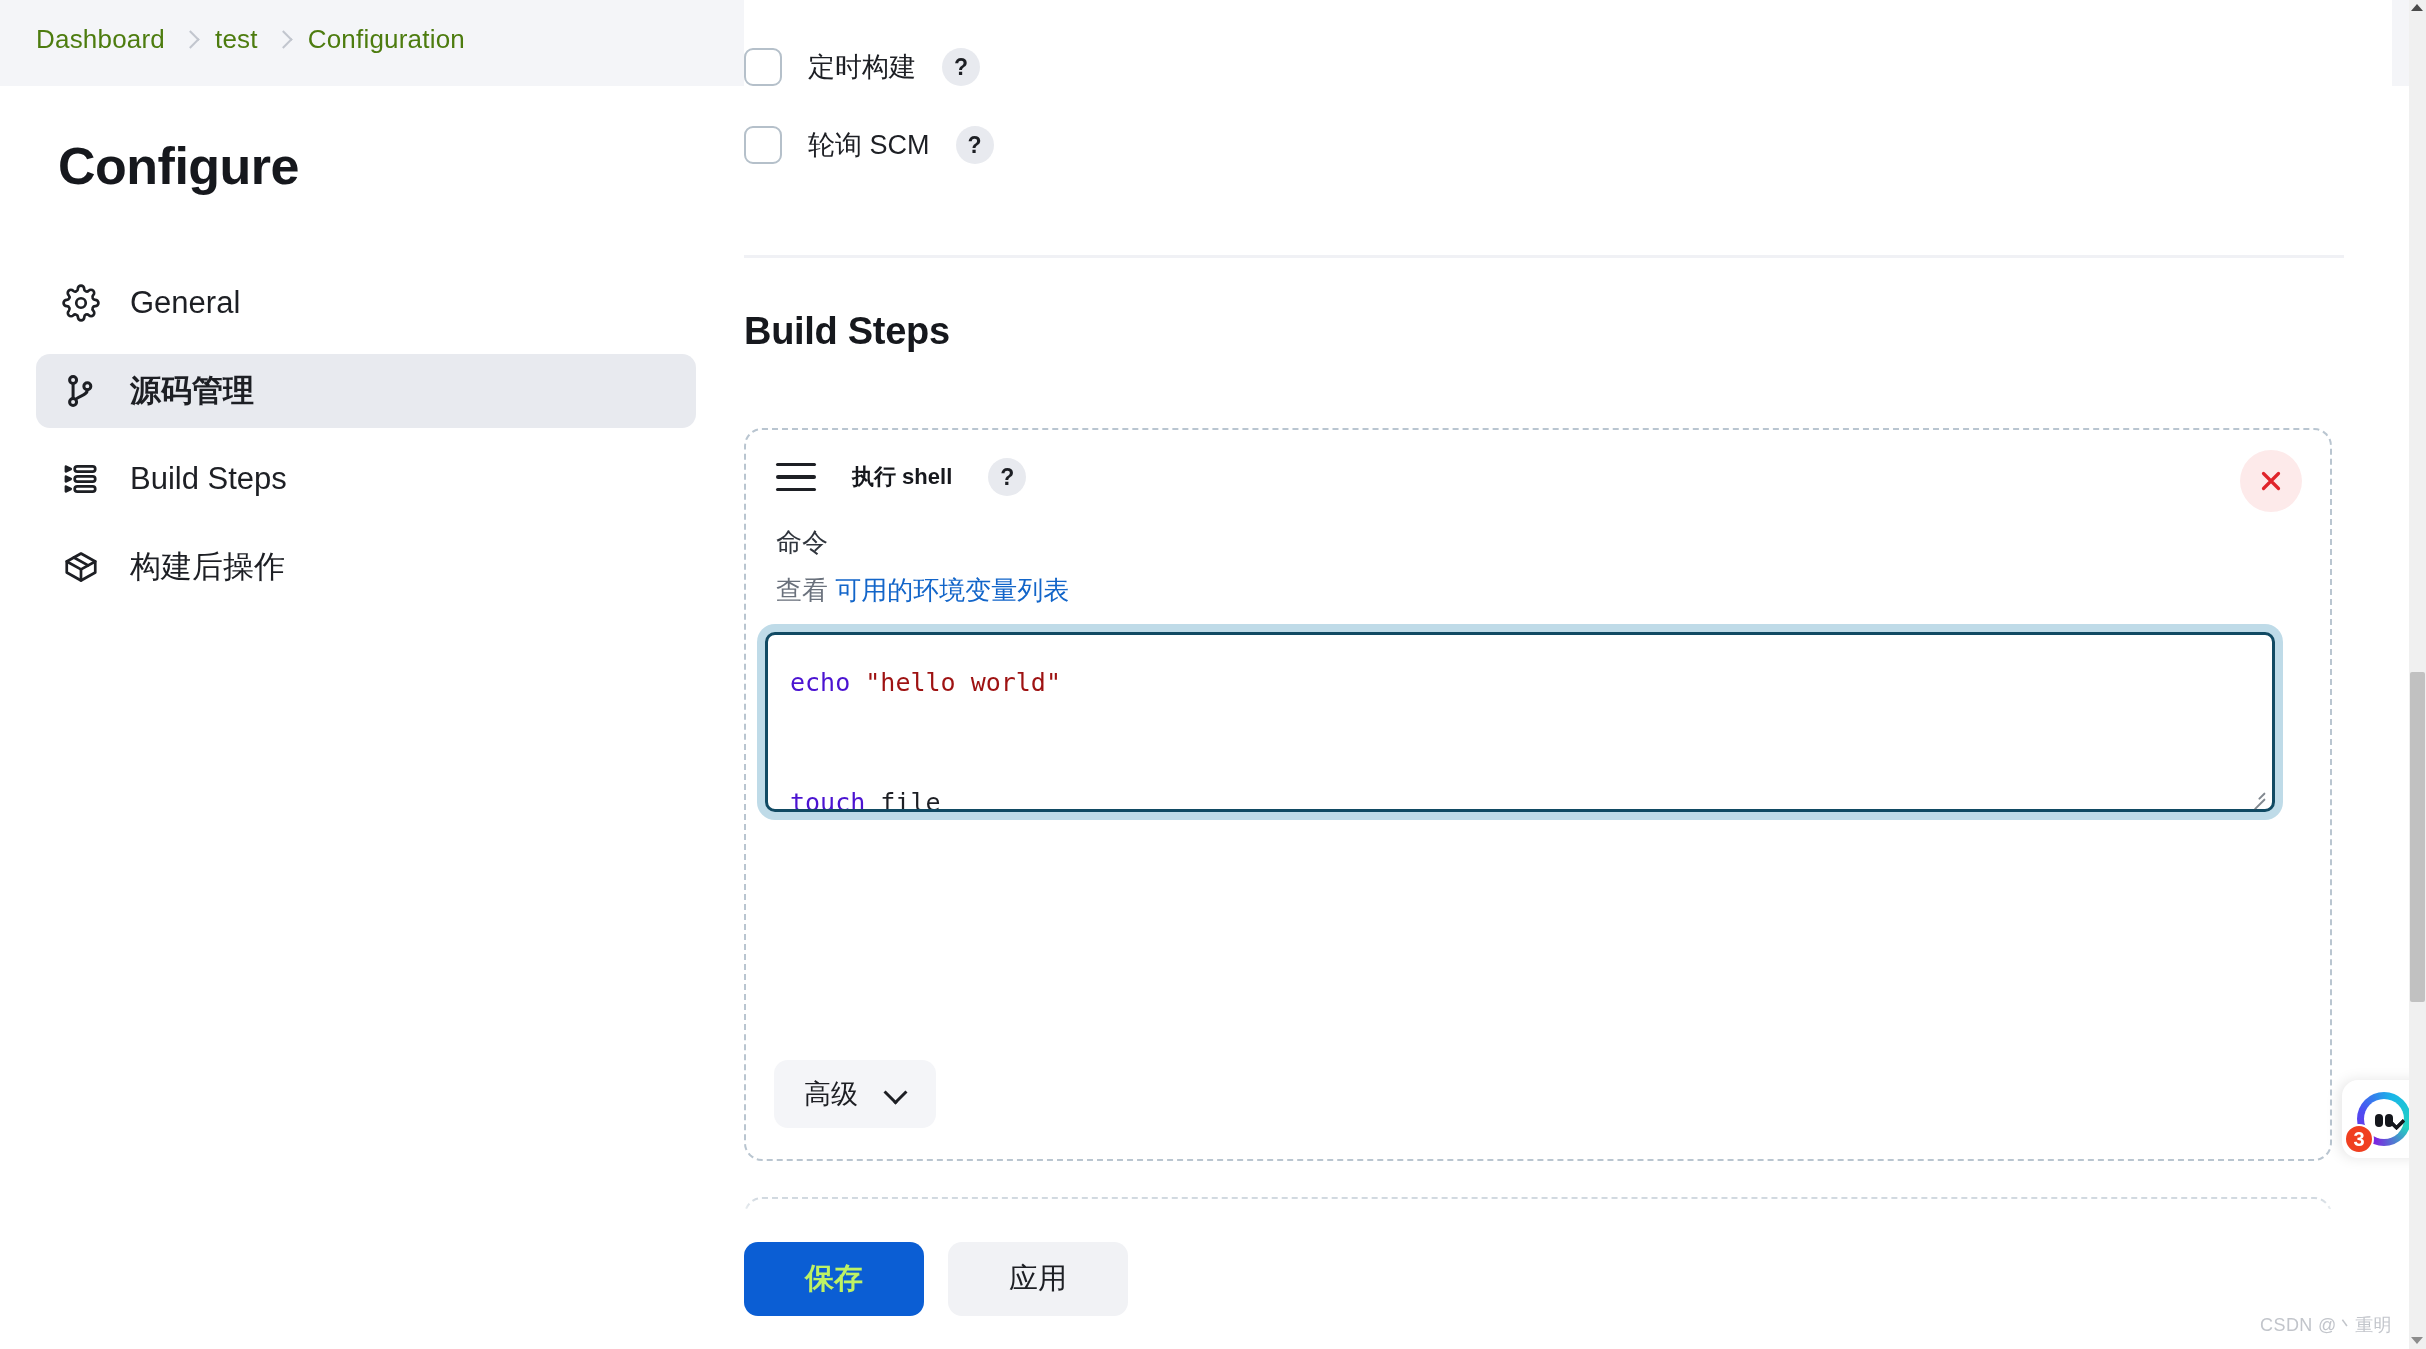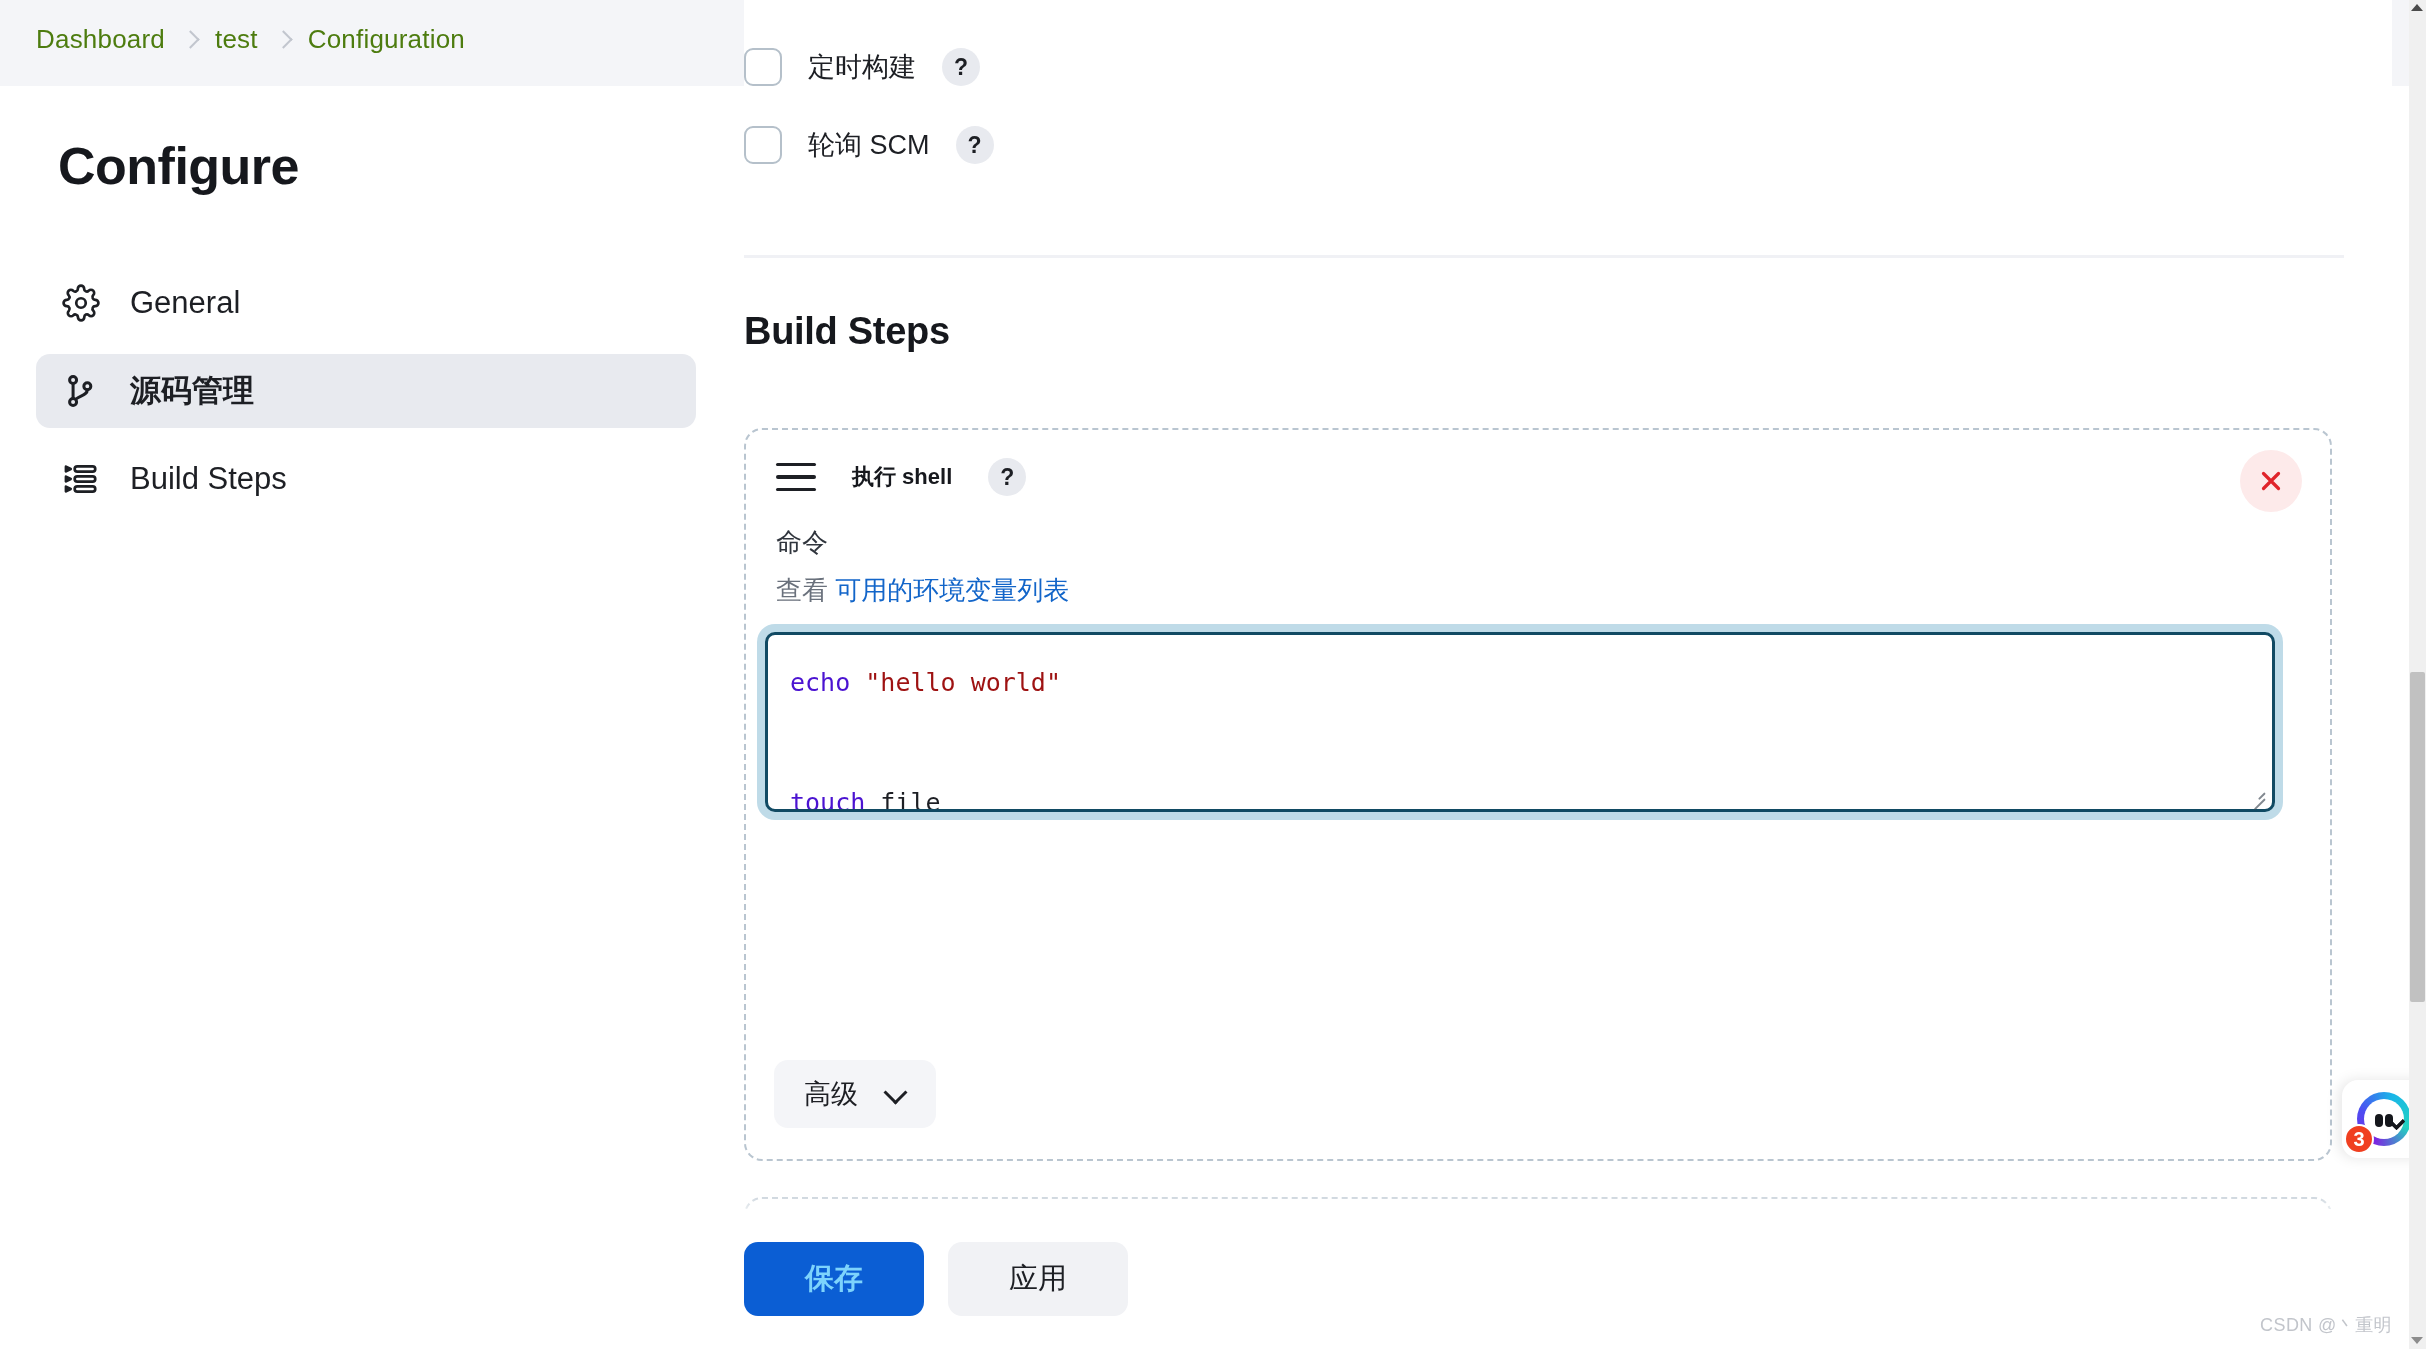--- a/index.html
+++ b/index.html
@@ -168,21 +168,21 @@
     background: #ffffff;
     box-shadow: 0 -16px 26px -10px rgba(255,255,255,1);
     z-index: 30;
   }
   .footer-inner { position: absolute; left: 744px; bottom: 33px; display:flex; gap: 24px; }
   .btn {
     height: 74px; min-width: 180px; padding: 0 38px; border-radius: 14px;
     border: none; cursor: pointer; font-size: 29px; font-family: inherit;
     display: inline-flex; align-items: center; justify-content: center;
   }
-  .btn-primary { background: #0b5ed4; color: #7dd3fc; font-weight: 700; }
+  .btn-primary { background: #0b5ed4; color: #bef264; font-weight: 700; }
   .btn-secondary { background: #f1f2f5; color: #1d1f24; }
 
   
   .chat-widget {
     position: absolute; right: 0px; top: 1080px;
     width: 84px; height: 78px; background: #ffffff;
     border-radius: 16px 0 0 16px;
     box-shadow: -3px 0 14px rgba(0,0,0,.10);
     display: flex; align-items: center; justify-content: center;
     cursor: pointer; z-index: 25;
@@ -288,20 +288,31 @@
             <rect x="8" y="10.3" width="13" height="3.4" rx="1.7"></rect>
             <rect x="8" y="16.6" width="13" height="3.4" rx="1.7"></rect>
             <path d="M2.5 4.2l3 1.5-3 1.5z" fill="#1d1f24"></path>
             <path d="M2.5 10.5l3 1.5-3 1.5z" fill="#1d1f24"></path>
             <path d="M2.5 16.8l3 1.5-3 1.5z" fill="#1d1f24"></path>
           </svg>
         </span>
         <span class="nav-label">Build Steps</span>
       </div>
 
+      <div class="nav-item">
+        <span class="nav-icon">
+          <svg width="38" height="38" viewBox="0 0 24 24" fill="none" stroke="#1d1f24" stroke-width="1.7" stroke-linecap="round" stroke-linejoin="round">
+            <path d="M21 8.5v7l-9 5-9-5v-7l9-5z"></path>
+            <path d="M3 8.5l9 5 9-5"></path>
+            <path d="M12 13.5v7"></path>
+            <path d="M7.5 6l9 5"></path>
+          </svg>
+        </span>
+        <span class="nav-label">构建后操作</span>
+      </div>
 
     </div>
   </aside>
 
   <section class="main">
 
     <div class="chk-list" style="top:28px;">
       <div class="chk-row">
         <span class="chk-box"></span>
         <span class="chk-label">定时构建</span>

